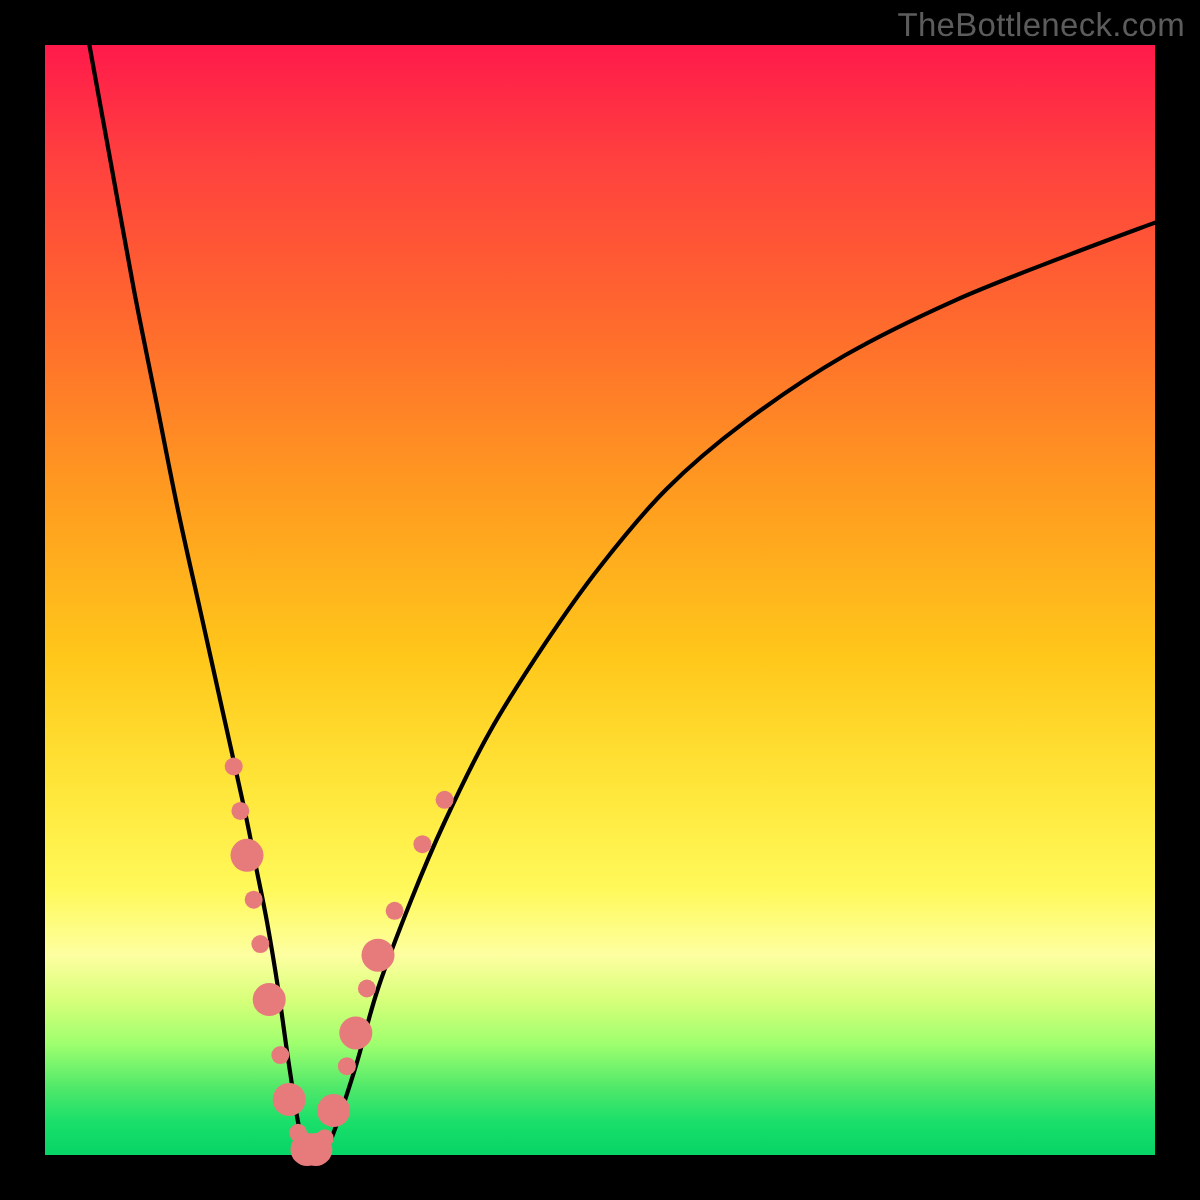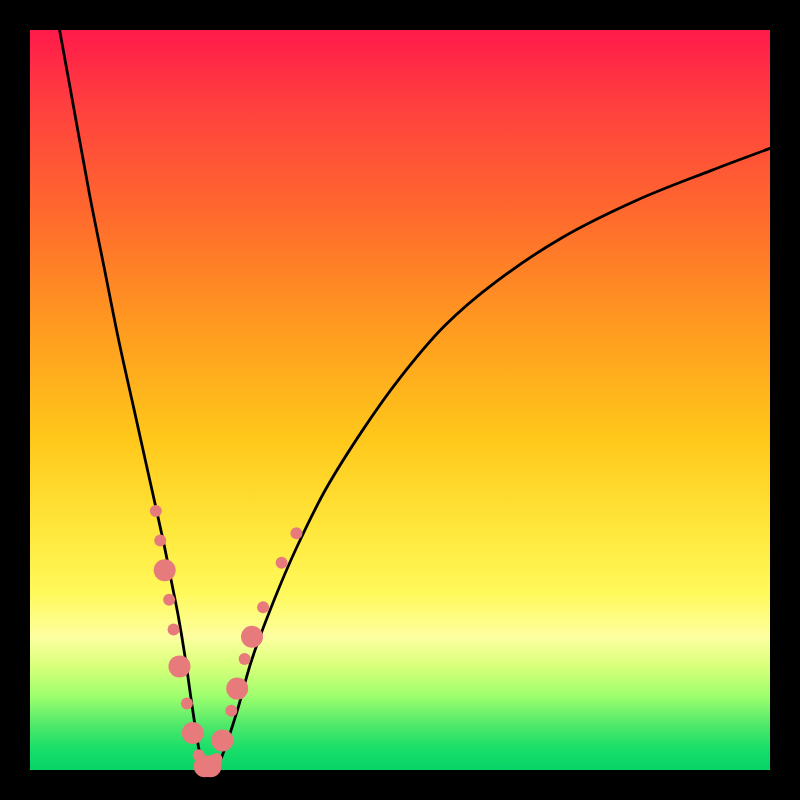--- a/index.html
+++ b/index.html
@@ -53,20 +53,21 @@
     top: 0;
     width: 740px;
     height: 740px;
     overflow: visible;
   }
 </style>
 </head>
 <body>
 
 <div class="stage">
+  <div class="watermark">TheBottleneck.com</div>
   <div class="plot-area">
     <svg class="curve-layer" viewBox="0 0 740 740" preserveAspectRatio="none">
       <path id="curve-path" fill="none" stroke="#000000" stroke-width="2.8" stroke-linecap="round" d="M 29.6 0 C 32.06666666666667 13.566666666666663 39.46666666666667 54.26666666666665 44.4 81.39999999999998 C 49.33333333333333 108.5333333333333 54.266666666666666 136.89999999999995 59.2 162.79999999999995 C 64.13333333333334 188.69999999999996 69.06666666666666 212.13333333333327 74 236.79999999999995 C 78.93333333333334 261.46666666666664 83.86666666666666 287.3666666666667 88.8 310.8 C 93.73333333333333 334.23333333333335 98.66666666666667 355.20000000000005 103.60000000000001 377.40000000000003 C 108.53333333333335 399.6 113.46666666666667 421.8 118.4 444 C 123.33333333333334 466.2 129.5 493.33333333333337 133.2 510.6 C 136.89999999999998 527.8666666666667 138.13333333333333 535.2666666666667 140.6 547.6 C 143.06666666666666 559.9333333333334 145.53333333333333 571.0333333333333 148 584.6 C 150.46666666666667 598.1666666666667 152.93333333333334 612.9666666666667 155.4 629 C 157.86666666666667 645.0333333333333 160.33333333333334 664.7666666666667 162.8 680.8 C 165.26666666666668 696.8333333333333 167.73333333333335 715.3333333333334 170.20000000000002 725.2 C 172.66666666666669 735.0666666666667 175.13333333333333 737.5333333333333 177.6 740 C 180.06666666666666 742.4666666666667 182.53333333333333 742.4666666666667 185 740 C 187.46666666666667 737.5333333333333 188.7 735.0666666666667 192.4 725.2 C 196.10000000000002 715.3333333333334 202.26666666666668 696.8333333333333 207.20000000000002 680.8 C 212.13333333333335 664.7666666666667 215.83333333333334 647.5 222 629 C 228.16666666666666 610.5 236.8 588.3 244.20000000000002 569.8 C 251.60000000000002 551.3 257.76666666666665 536.5 266.4 518 C 275.0333333333333 499.5 284.9 478.53333333333336 296 458.8 C 307.1 439.06666666666666 320.6666666666667 418.09999999999997 333 399.59999999999997 C 345.3333333333333 381.09999999999997 356.43333333333334 365.0666666666666 370 347.79999999999995 C 383.56666666666666 330.5333333333333 398.3666666666667 312.0333333333333 414.40000000000003 296 C 430.4333333333334 279.9666666666667 446.4666666666667 266.4 466.2 251.59999999999997 C 485.9333333333333 236.79999999999998 509.3666666666666 220.7666666666667 532.8 207.20000000000005 C 556.2333333333332 193.63333333333338 582.1333333333332 181.29999999999995 606.8 170.19999999999993 C 631.4666666666667 159.0999999999999 658.6 149.23333333333323 680.8000000000001 140.5999999999999 C 703.0000000000001 131.96666666666658 730.1333333333333 122.09999999999997 740 118.39999999999998"></path>
       <g id="marker-group">
           <circle cx="125.80000000000001" cy="481" r="6" fill="#e77b7b"></circle>
           <circle cx="130.24" cy="510.6" r="6" fill="#e77b7b"></circle>
           <circle cx="134.68" cy="540.2" r="11" fill="#e77b7b"></circle>
           <circle cx="139.12" cy="569.8" r="6" fill="#e77b7b"></circle>
           <circle cx="143.55999999999997" cy="599.4" r="6" fill="#e77b7b"></circle>
           <circle cx="149.48" cy="636.4" r="11" fill="#e77b7b"></circle>

